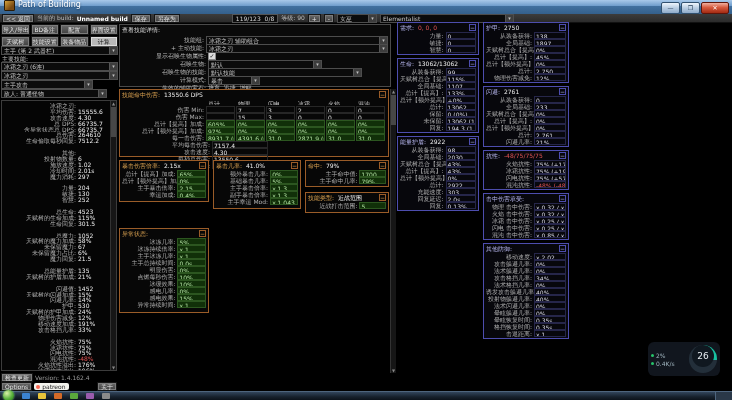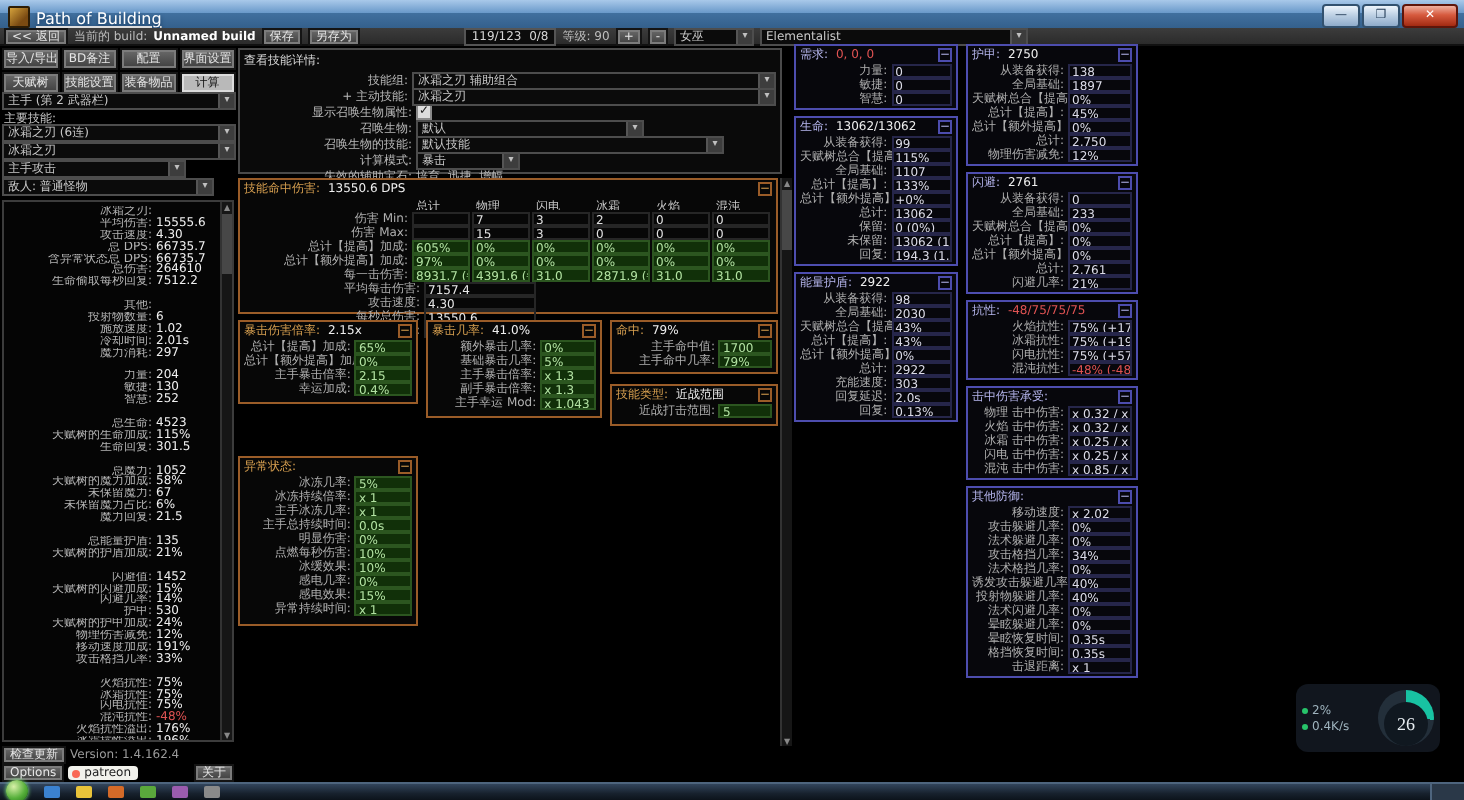--- a/index.html
+++ b/index.html
@@ -1,21 +1,21 @@
 <!DOCTYPE html>
 <html><head>
 <meta charset="utf-8">
 <style>
   html,body{margin:0;padding:0;background:#222;}
   .win{position:relative;width:732px;height:400px;background:#000;overflow:hidden;
        font-family:"DejaVu Sans",sans-serif;font-size:6px;color:#ddd;cursor:default;}
   
   .titlebar{position:absolute;left:0;top:0;right:0;height:14px;
     background:linear-gradient(#a9c9ea,#6b9aca 45%,#41709f 46%,#34608c);
-    display:flex;align-items:flex-end;padding:0 4px;box-sizing:border-box;text-decoration:underline;}
+    display:flex;align-items:flex-start;padding:0 4px;box-sizing:border-box;}
   .appico{width:9px;height:9px;border-radius:1px;margin-right:3px;
     background:linear-gradient(135deg,#d4a23c,#7a4a12 70%);border:1px solid #2c1c05;}
   .title{font-size:8px;color:#fff;text-shadow:0 1px 2px #16385e;}
   .wbtns{position:absolute;right:3px;top:2px;display:flex;gap:1px;}
   .wb{width:17px;height:10px;border:1px solid #32516f;border-radius:2px;text-align:center;
     background:linear-gradient(#eef5fc,#b9cde2 50%,#8fabca);color:#223a55;font-size:6px;line-height:9px;}
   .wb.close{width:26px;background:linear-gradient(#f0b0a0,#d65a3e 45%,#a32a12);border-color:#5e150a;color:#fff;}
   .wb.min::before{content:"—";} .wb.max::before{content:"❐";} .wb.close::before{content:"✕";}
   
   .toolbar{position:absolute;left:0;top:14px;right:0;height:9px;background:linear-gradient(#3c3c3c,#2b2b2b);
@@ -86,21 +86,21 @@
   .dpanel .sec-h .t{color:#b6b6ee;} .dpanel .minus{border-color:#4d4dae;color:#b6b6ee;}
   .dpanel .pv{border-color:#26264a;color:#dcdce8;width:40%;}
   .dcol{position:absolute;}
   
   .gauge{position:absolute;right:12px;bottom:24px;width:72px;height:34px;background:rgba(18,24,32,.93);
     border-radius:6px;display:flex;align-items:center;padding:2px 3px;box-sizing:border-box;gap:3px;}
   .gl{flex:1;}
   .glrow{display:flex;align-items:center;gap:2px;color:#9fb4be;height:8px;}
   .gdot{width:3px;height:3px;border-radius:50%;background:#27c46a;}
   .gring{width:28px;height:28px;border-radius:50%;background:conic-gradient(#18c2a2 0 26%,#232f3a 26% 100%);
-    display:flex;align-items:flex-end;justify-content:center;font-family:Liberation Serif, serif;}
+    display:flex;align-items:flex-start;justify-content:center;}
   .gring .inner{width:22px;height:22px;border-radius:50%;background:#101820;color:#e8eef2;
     font-size:9px;display:flex;align-items:center;justify-content:center;}
   
   .taskbar{position:absolute;left:0;bottom:0;right:0;height:8px;
     background:linear-gradient(#32455c,#17212d 60%,#0c131b);border-top:1px solid #4e657e;}
   .orb{position:absolute;left:3px;top:-2px;width:11px;height:11px;border-radius:50%;
     background:radial-gradient(circle at 35% 30%,#d8f0a8,#57b03b 55%,#1e6f13);box-shadow:0 0 2px #8f8;}
   .ti{position:absolute;top:1px;width:8px;height:6px;border-radius:1px;}
   .tray{position:absolute;right:0;top:0;bottom:0;width:16px;background:#2a3848;border-left:1px solid #4e657e;}
 </style>

